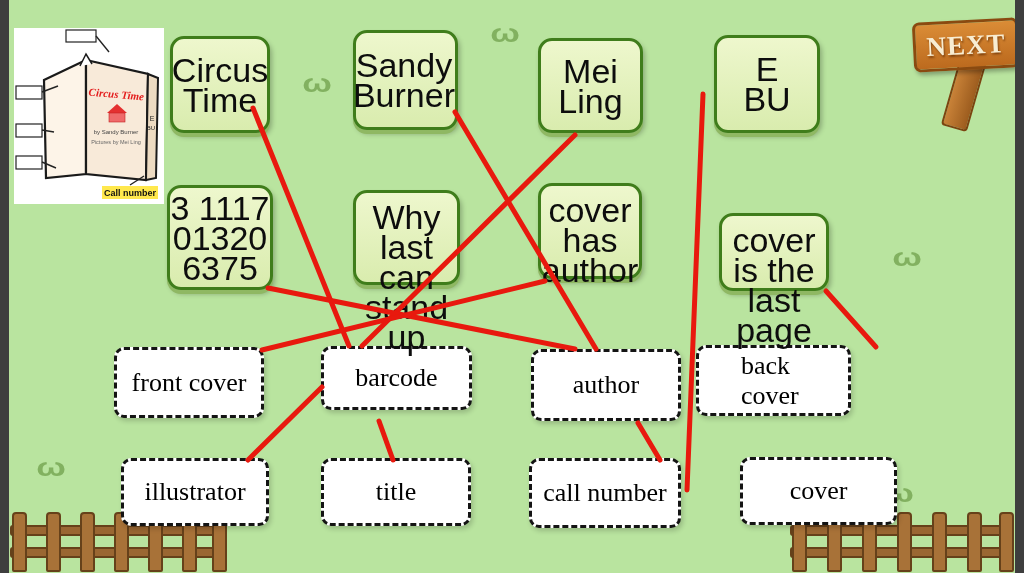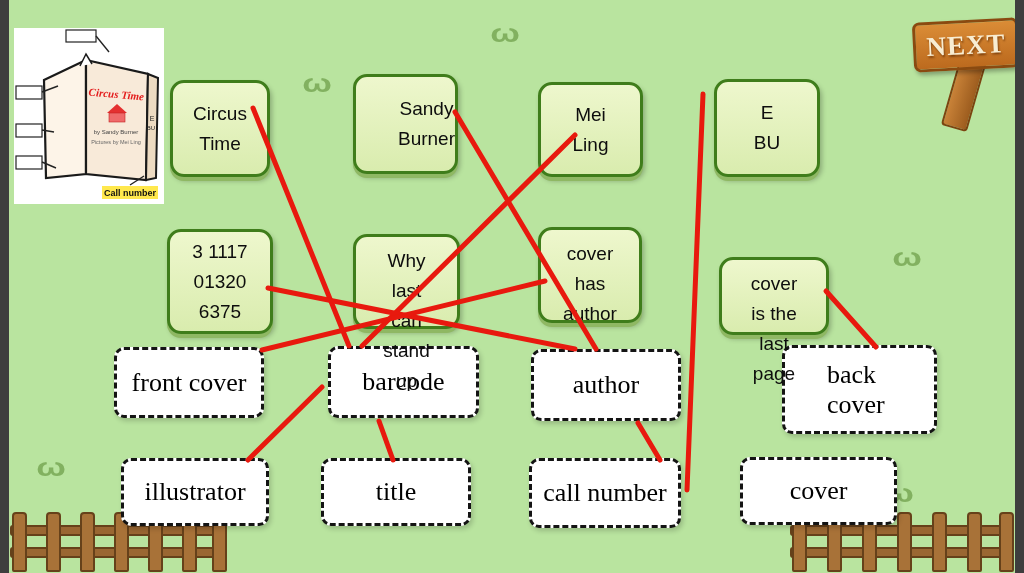--- a/index.html
+++ b/index.html
@@ -12,23 +12,22 @@
   .edge-left{left:0;}
   .edge-right{left:1015px;}
 
   
   .card{
     position:absolute;box-sizing:border-box;
     border:3px solid #3f7d1b;border-radius:14px;
     background:linear-gradient(#eef7cd,#d9ecae);
     box-shadow:0 4px 0 #8fb863, 2px 4px 5px rgba(0,0,0,.25);
     display:flex;justify-content:center;
-    font-size:19px;line-height:30px;color:#0d0d0d;text-align:center;
+    font-size:34px;line-height:30px;color:#0d0d0d;text-align:center;
     z-index:5;
-    margin-top:44px;
   }
   .card.center{align-items:center;}
   .card.top{align-items:flex-start;padding-top:9px;}
   .card-label{white-space:pre-line;}
 
   #card-circus-time{left:170px;top:36px;width:100px;height:97px;}
   #card-sandy-burner{left:353px;top:30px;width:105px;height:100px;justify-content:flex-end;}
   #card-mei-ling{left:538px;top:38px;width:105px;height:95px;}
   #card-e-bu{left:714px;top:35px;width:106px;height:98px;}
   #card-call-number-digits{left:167px;top:185px;width:106px;height:105px;}
@@ -39,23 +38,23 @@
   
   .target{
     position:absolute;box-sizing:border-box;
     background:#ffffff;border:3px dashed #141414;border-radius:10px;
     display:flex;align-items:center;justify-content:center;
     font-family:"Liberation Serif",serif;font-size:26px;color:#000;
     box-shadow:2px 3px 5px rgba(0,0,0,.18);
     z-index:4;
   }
   #box-front-cover{left:114px;top:347px;width:150px;height:71px;}
-  #box-barcode{left:328px;top:346px;width:151px;height:72px;}
+  #box-barcode{left:321px;top:346px;width:151px;height:64px;}
   #box-author{left:531px;top:349px;width:150px;height:72px;}
-  #box-back-cover{left:782px;top:345px;width:155px;height:89px;padding-left:42px;}
+  #box-back-cover{left:696px;top:345px;width:155px;height:71px;padding-left:42px;}
   #box-illustrator{left:121px;top:458px;width:148px;height:68px;}
   #box-title{left:321px;top:458px;width:150px;height:68px;}
   #box-call-number{left:529px;top:458px;width:152px;height:70px;}
   #box-spine{left:740px;top:457px;width:157px;height:68px;}
 
   
   #connections-svg{position:absolute;left:0;top:0;width:1024px;height:573px;z-index:20;pointer-events:none;}
 
   
   .book-panel{position:absolute;left:14px;top:28px;width:150px;height:176px;background:#ffffff;z-index:4;}

